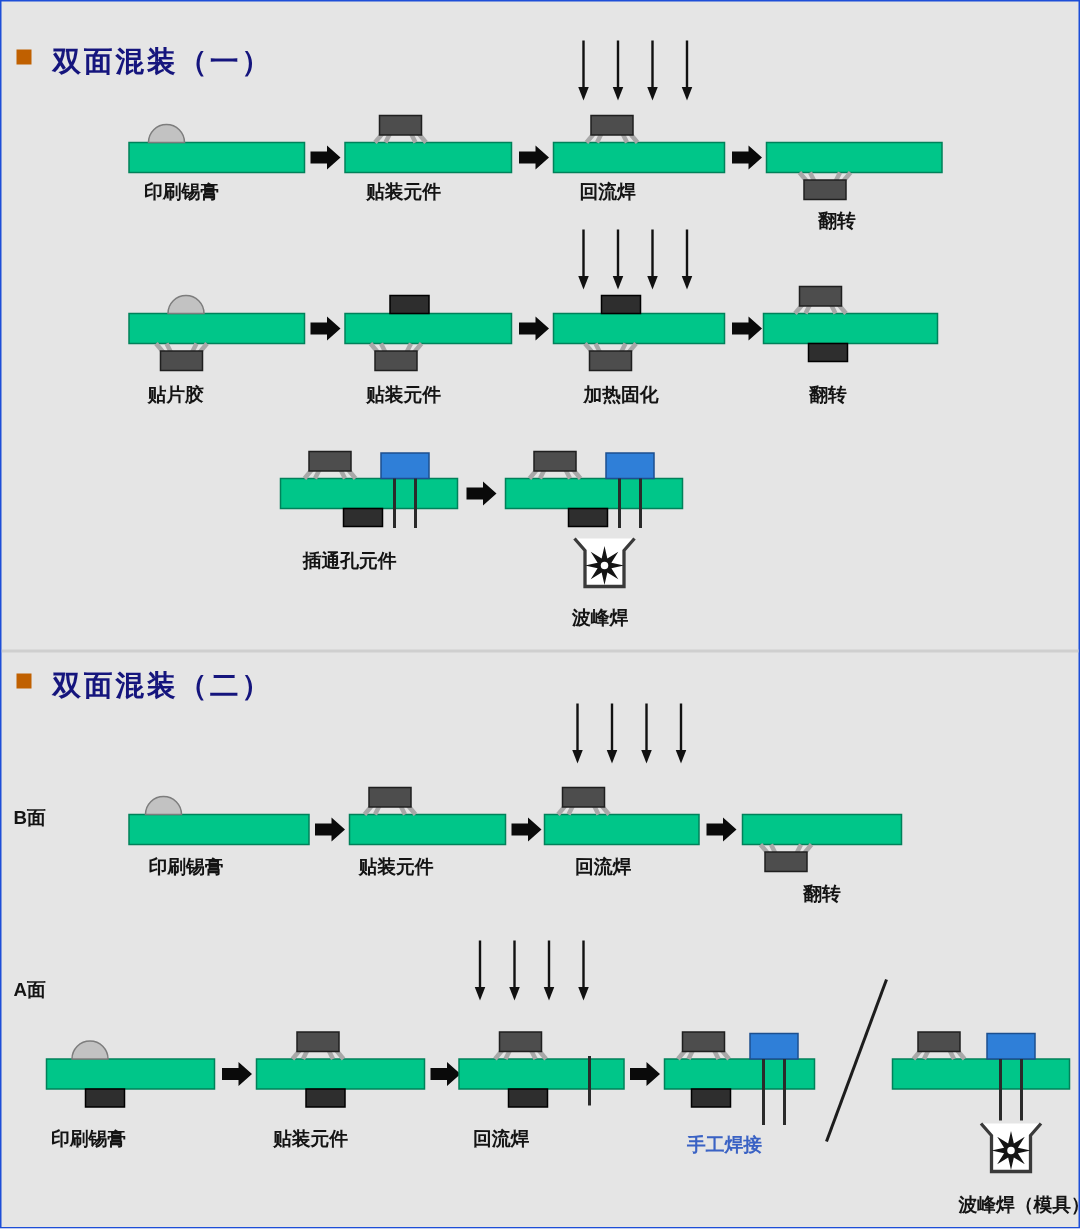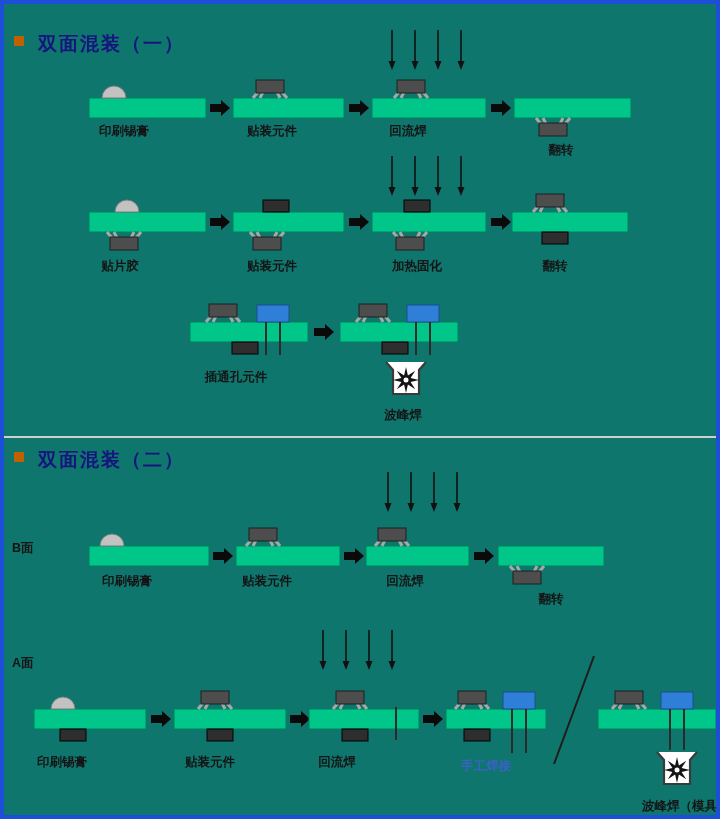--- a/index.html
+++ b/index.html
@@ -1,18 +1,18 @@
 <!DOCTYPE html>
 <html><head>
 <meta charset="utf-8">
 <style>
   html,body{margin:0;padding:0;background:#fff;}
   .page{
     width:720px;height:819px;box-sizing:border-box;
-    background:#0f766e;border:4px solid #1d4ed8;
+    background:#e5e5e5;border:1px solid #1d4ed8;
     font-family:"Liberation Sans",sans-serif;
     position:relative;overflow:hidden;
   }
   svg{display:block;}
   .board{fill:#00c689;stroke:#00815a;stroke-width:1;}
   .chip-body{fill:#4d4d4d;stroke:#1f1f1f;stroke-width:1;}
   .leg{stroke:#a8a8a8;stroke-width:3;fill:none;}
   .rchip{fill:#2e2e2e;stroke:#000;stroke-width:1;}
   .blob{fill:#c2c2c2;stroke:#7d7d7d;stroke-width:1;}
   .darrow-line{stroke:#111;stroke-width:1.6;}

